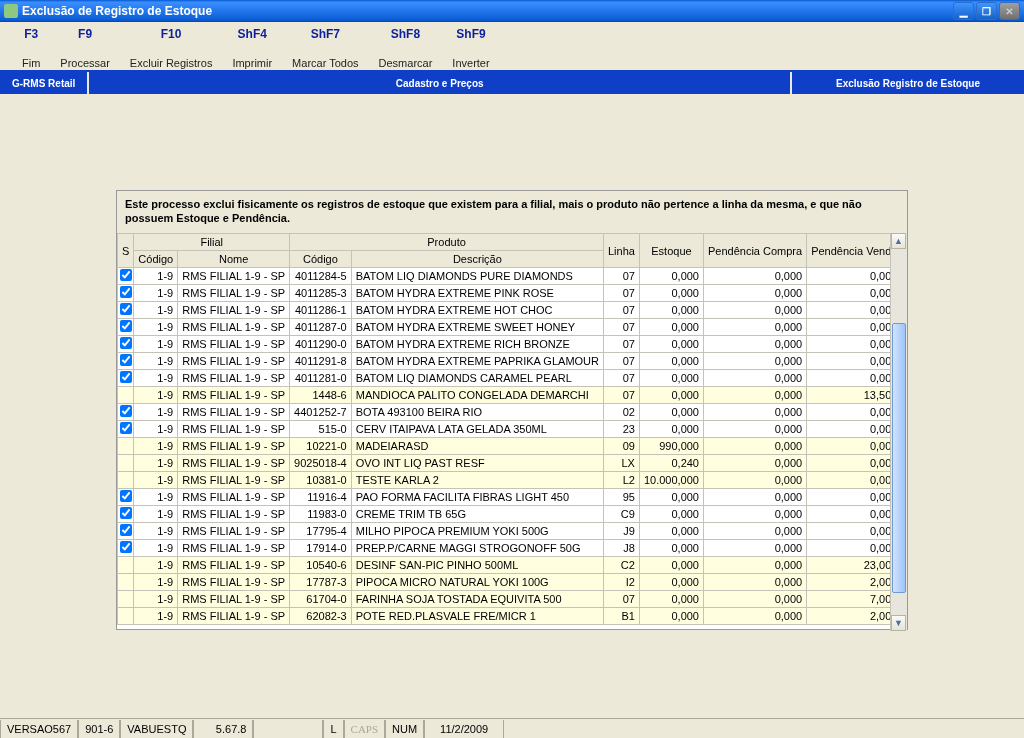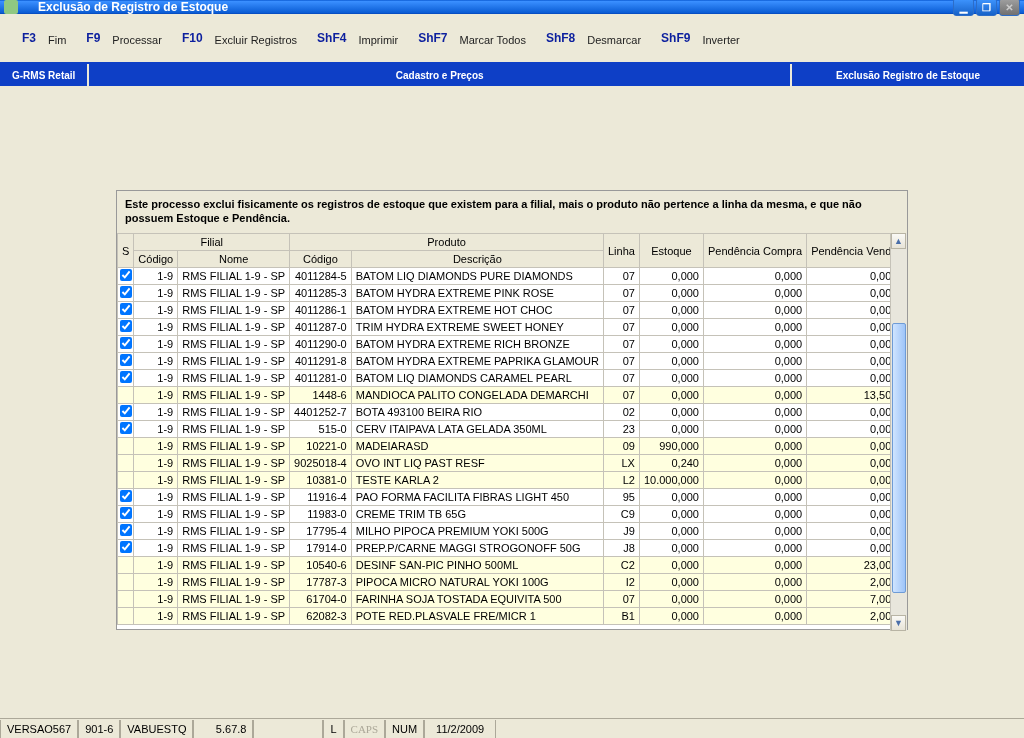--- a/index.html
+++ b/index.html
@@ -1,30 +1,30 @@
 <!DOCTYPE html>
 <html><head>
 <meta charset="utf-8">
 <style>
 * { box-sizing: border-box; margin: 0; padding: 0; }
 body { font-family: Tahoma, Arial, sans-serif; font-size: 11px; background: #ece9d8; width: 1024px; height: 738px; overflow: hidden; position: relative; }
 
 
-.titlebar { background: linear-gradient(to bottom, #0857d0, #3a8fff 10%, #0b5dd5 90%, #0546b8); height: 14px; display: flex; align-items: center; padding: 0 4px; color: white; font-weight: bold; font-size: 12px; gap: 16px; }
+.titlebar { background: linear-gradient(to bottom, #0857d0, #3a8fff 10%, #0b5dd5 90%, #0546b8); height: 22px; display: flex; align-items: center; padding: 0 4px; color: white; font-weight: bold; font-size: 12px; }
 .titlebar .ticon { width: 14px; height: 14px; margin-right: 4px; background: #8fc882; border-radius: 2px; }
 .titlebar .spacer { flex: 1; }
 .winbtns { display: flex; gap: 2px; }
 .winbtn { width: 21px; height: 18px; border: 1px solid #2d6dc7; border-radius: 3px; display: flex; align-items: center; justify-content: center; font-size: 10px; font-weight: bold; color: white; }
 .winbtn.min { background: linear-gradient(#3e95ff,#1662c8); }
 .winbtn.max { background: linear-gradient(#3e95ff,#1662c8); }
 .winbtn.close { background: linear-gradient(#a0a0a0,#707070); color: #ccc; }
 
 
 .toolbar { background: #ece9d8; height: 50px; display: flex; padding: 6px 12px 2px 12px; gap: 0; border-bottom: 2px solid #0E3FC6; }
-.tool { text-align: center; color: #0c1f9e; font-size: 11px; cursor: pointer; padding: 0 10px; display:flex; flex-direction:row; align-items:center; justify-content:center;gap:12px; }
+.tool { text-align: center; color: #0c1f9e; font-size: 11px; cursor: pointer; padding: 0 10px; display:flex; flex-direction:column; align-items:center; justify-content:center;gap:12px; }
 .tool .fk { font-weight: bold; font-size: 12px; margin-bottom: 4px; }
 .tool .lbl { color: #222; }
 
 
 .band { background: #0E3FC6; color: white; height: 22px; display: flex; align-items: center; font-weight: bold; font-size: 10px; }
 .band .seg { padding: 0 12px; height: 100%; display: flex; align-items: center; }
 .band .seg.left { border-right: 2px solid #ece9d8; }
 .band .seg.center { flex: 1; justify-content: center; border-right: 2px solid #ece9d8; }
 .band .seg.right { width: 232px; justify-content: center; }
 
@@ -186,21 +186,21 @@
               <td class="center">07</td>
               <td class="num">0,000</td>
               <td class="num">0,000</td>
               <td class="num">0,000</td>
             </tr>
             <tr class="white">
               <td class="chkcell"><input type="checkbox" class="chk" checked="" style=""></td>
               <td class="num">1-9</td>
               <td>RMS FILIAL 1-9 - SP</td>
               <td class="num">4011287-0</td>
-              <td>TRIM HYDRA EXTREME SWEET HONEY</td>
+              <td>BATOM HYDRA EXTREME SWEET HONEY</td>
               <td class="center">07</td>
               <td class="num">0,000</td>
               <td class="num">0,000</td>
               <td class="num">0,000</td>
             </tr>
             <tr class="white">
               <td class="chkcell"><input type="checkbox" class="chk" checked="" style=""></td>
               <td class="num">1-9</td>
               <td>RMS FILIAL 1-9 - SP</td>
               <td class="num">4011290-0</td>
@@ -399,14 +399,14 @@
 
 <div class="statusbar">
   <div class="cell">VERSAO567</div>
   <div class="cell">901-6</div>
   <div class="cell">VABUESTQ</div>
   <div class="cell" style="width:60px; justify-content:flex-end;">5.67.8</div>
   <div class="cell" style="width:70px;"></div>
   <div class="cell">L</div>
   <div class="cell caps">CAPS</div>
   <div class="cell">NUM</div>
-  <div class="cell" style="width:72px; justify-content:center;">11/2/2009</div>
+  <div class="cell" style="width:80px; justify-content:center;">11/2/2009</div>
 </div>
 
 </body></html>

